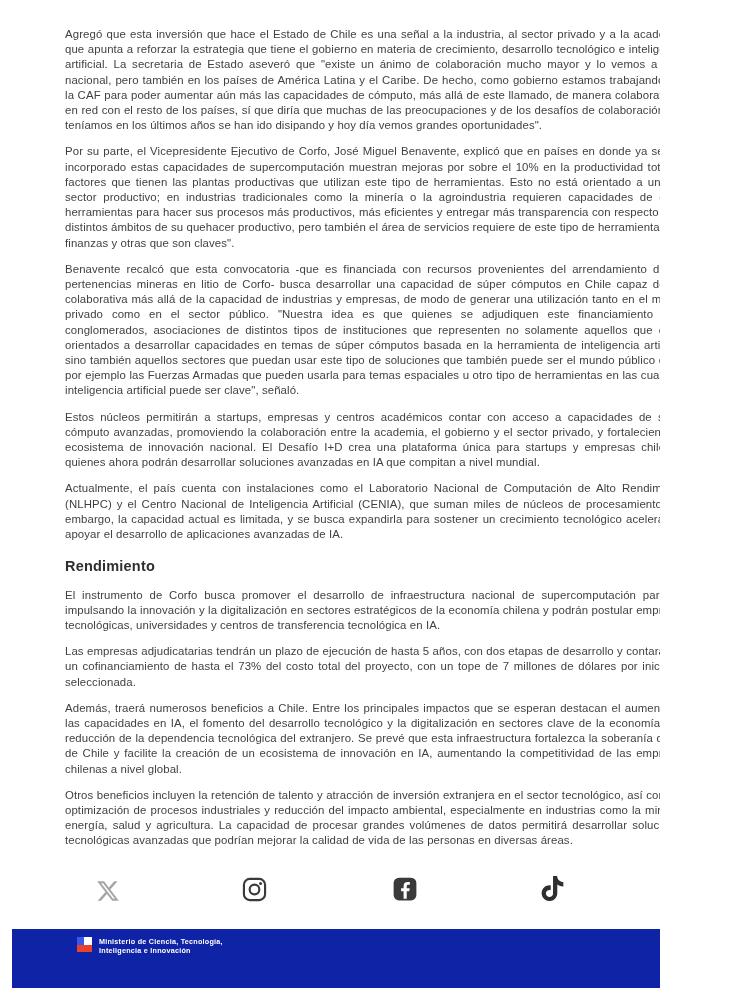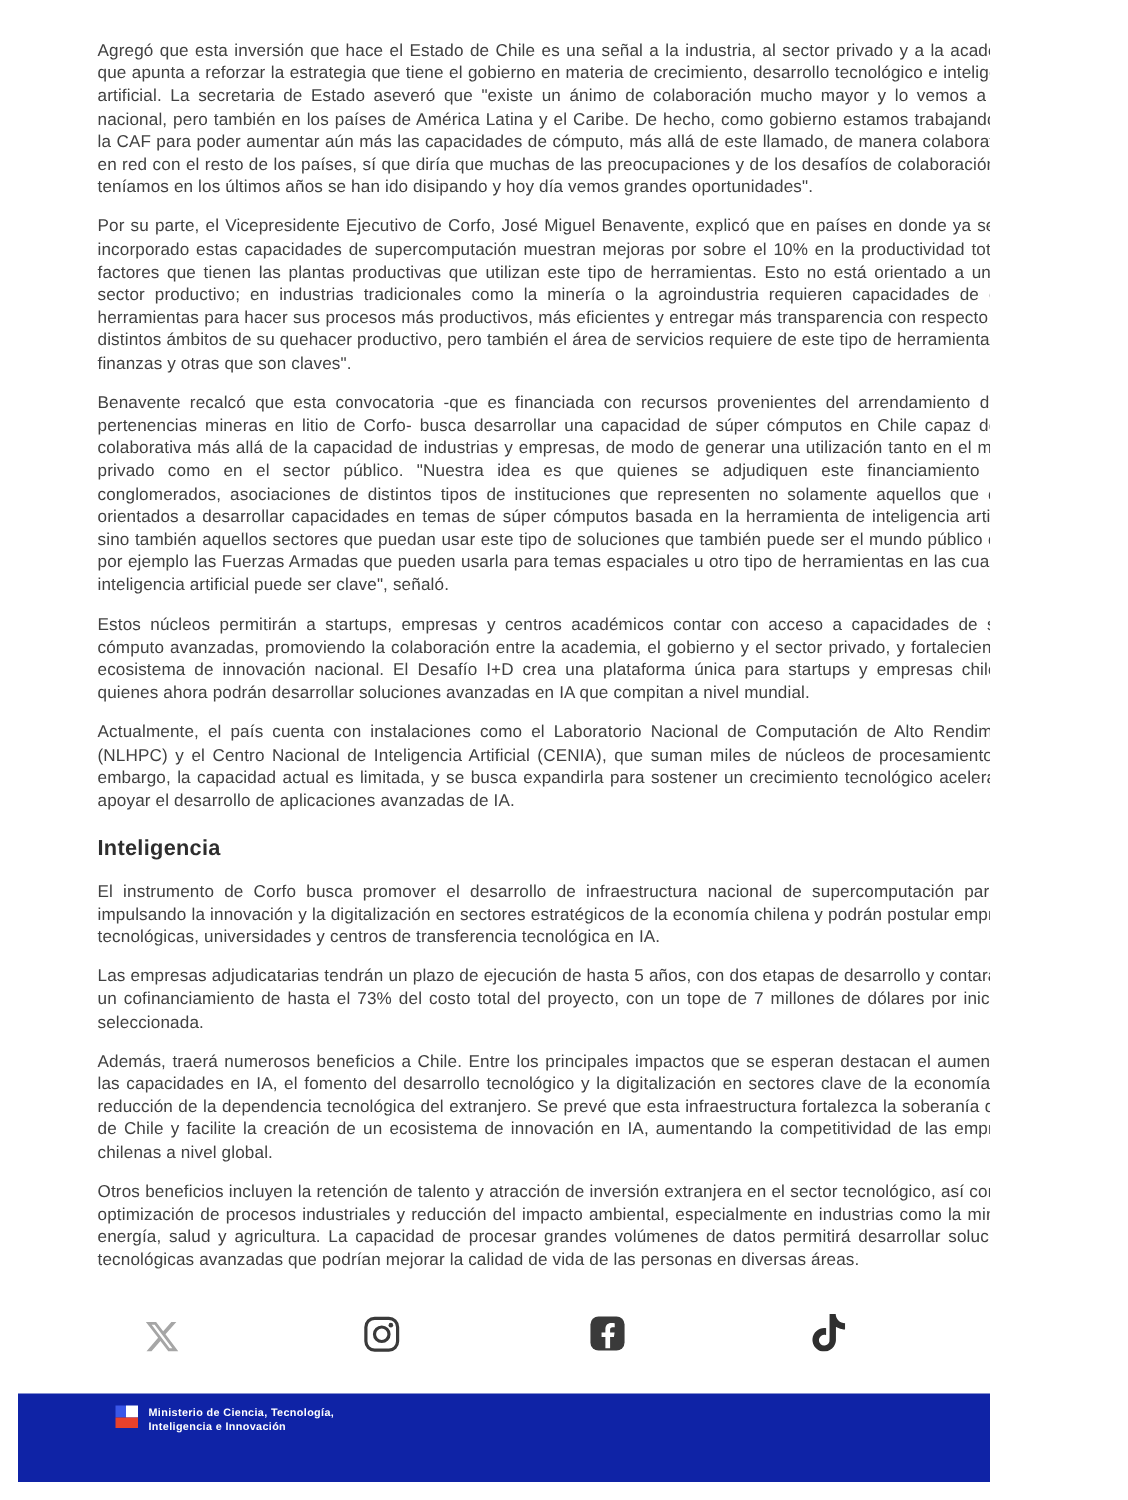--- a/index.html
+++ b/index.html
@@ -91,21 +91,21 @@
 <body>
 
 <div class="page">
 
   <div class="content">
     <p>Agregó que esta inversión que hace el Estado de Chile es una señal a la industria, al sector privado y a la academia, que apunta a reforzar la estrategia que tiene el gobierno en materia de crecimiento, desarrollo tecnológico e inteligencia artificial. La secretaria de Estado aseveró que "existe un ánimo de colaboración mucho mayor y lo vemos a nivel nacional, pero también en los países de América Latina y el Caribe. De hecho, como gobierno estamos trabajando con la CAF para poder aumentar aún más las capacidades de cómputo, más allá de este llamado, de manera colaborativa y en red con el resto de los países, sí que diría que muchas de las preocupaciones y de los desafíos de colaboración que teníamos en los últimos años se han ido disipando y hoy día vemos grandes oportunidades".</p>
     <p>Por su parte, el Vicepresidente Ejecutivo de Corfo, José Miguel Benavente, explicó que en países en donde ya se han incorporado estas capacidades de supercomputación muestran mejoras por sobre el 10% en la productividad total de factores que tienen las plantas productivas que utilizan este tipo de herramientas. Esto no está orientado a un solo sector productivo; en industrias tradicionales como la minería o la agroindustria requieren capacidades de estas herramientas para hacer sus procesos más productivos, más eficientes y entregar más transparencia con respecto a los distintos ámbitos de su quehacer productivo, pero también el área de servicios requiere de este tipo de herramientas, las finanzas y otras que son claves".</p>
     <p>Benavente recalcó que esta convocatoria -que es financiada con recursos provenientes del arrendamiento de las pertenencias mineras en litio de Corfo- busca desarrollar una capacidad de súper cómputos en Chile capaz de ser colaborativa más allá de la capacidad de industrias y empresas, de modo de generar una utilización tanto en el mundo privado como en el sector público. "Nuestra idea es que quienes se adjudiquen este financiamiento sean conglomerados, asociaciones de distintos tipos de instituciones que representen no solamente aquellos que están orientados a desarrollar capacidades en temas de súper cómputos basada en la herramienta de inteligencia artificial, sino también aquellos sectores que puedan usar este tipo de soluciones que también puede ser el mundo público como por ejemplo las Fuerzas Armadas que pueden usarla para temas espaciales u otro tipo de herramientas en las cuales la inteligencia artificial puede ser clave", señaló.</p>
     <p>Estos núcleos permitirán a startups, empresas y centros académicos contar con acceso a capacidades de súper cómputo avanzadas, promoviendo la colaboración entre la academia, el gobierno y el sector privado, y fortaleciendo el ecosistema de innovación nacional. El Desafío I+D crea una plataforma única para startups y empresas chilenas, quienes ahora podrán desarrollar soluciones avanzadas en IA que compitan a nivel mundial.</p>
     <p>Actualmente, el país cuenta con instalaciones como el Laboratorio Nacional de Computación de Alto Rendimiento (NLHPC) y el Centro Nacional de Inteligencia Artificial (CENIA), que suman miles de núcleos de procesamiento. Sin embargo, la capacidad actual es limitada, y se busca expandirla para sostener un crecimiento tecnológico acelerado y apoyar el desarrollo de aplicaciones avanzadas de IA.</p>
-    <h2>Inteligencia</h2>
+    <h2>Rendimiento</h2>
     <p>El instrumento de Corfo busca promover el desarrollo de infraestructura nacional de supercomputación para IA, impulsando la innovación y la digitalización en sectores estratégicos de la economía chilena y podrán postular empresas tecnológicas, universidades y centros de transferencia tecnológica en IA.</p>
     <p>Las empresas adjudicatarias tendrán un plazo de ejecución de hasta 5 años, con dos etapas de desarrollo y contará con un cofinanciamiento de hasta el 73% del costo total del proyecto, con un tope de 7 millones de dólares por iniciativa seleccionada.</p>
     <p>Además, traerá numerosos beneficios a Chile. Entre los principales impactos que se esperan destacan el aumento de las capacidades en IA, el fomento del desarrollo tecnológico y la digitalización en sectores clave de la economía, y la reducción de la dependencia tecnológica del extranjero. Se prevé que esta infraestructura fortalezca la soberanía digital de Chile y facilite la creación de un ecosistema de innovación en IA, aumentando la competitividad de las empresas chilenas a nivel global.</p>
     <p>Otros beneficios incluyen la retención de talento y atracción de inversión extranjera en el sector tecnológico, así como la optimización de procesos industriales y reducción del impacto ambiental, especialmente en industrias como la minería, energía, salud y agricultura. La capacidad de procesar grandes volúmenes de datos permitirá desarrollar soluciones tecnológicas avanzadas que podrían mejorar la calidad de vida de las personas en diversas áreas.</p>
   </div>
 
   <div class="social-row">
 
     <a class="social" style="left:94px;">
       <span>

